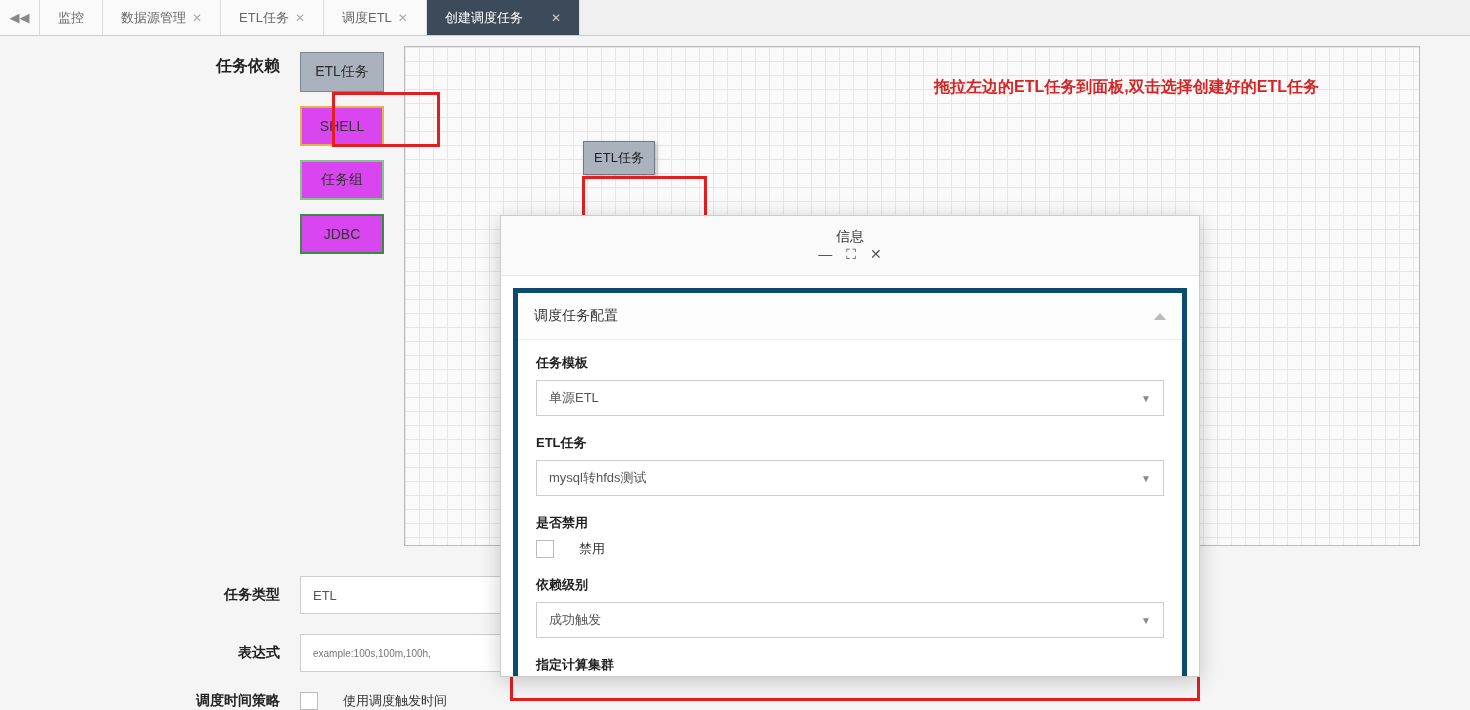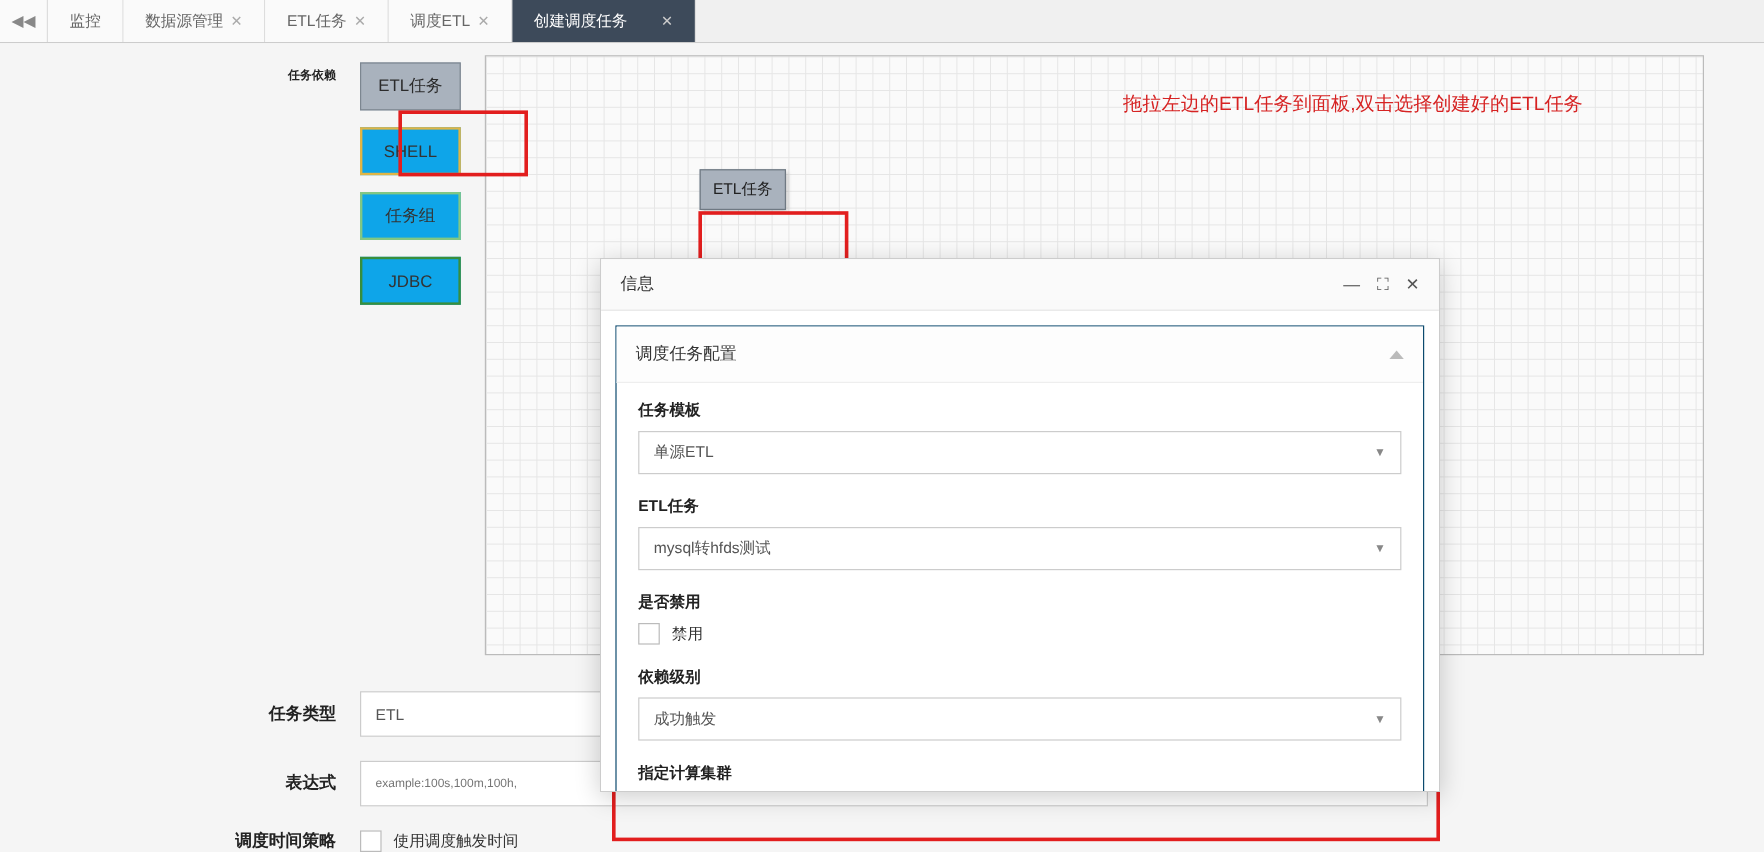--- a/index.html
+++ b/index.html
@@ -63,40 +63,40 @@
     .form-row {
       display: flex;
       align-items: flex-start;
       padding: 10px 0 0 0;
     }
     .form-label {
       width: 300px;
       text-align: right;
       padding-right: 20px;
       padding-top: 10px;
-      font-size: 10px;
+      font-size: 16px;
       font-weight: bold;
       color: #222;
     }
     
     .palette {
       display: flex;
       flex-direction: column;
       gap: 14px;
       padding-top: 6px;
     }
     .palette-item {
       width: 84px;
       height: 40px;
       display: flex;
       align-items: center;
       justify-content: center;
       font-size: 14px;
       cursor: grab;
-      background: #0ea5e9;
+      background: #d946ef;
       border: 1px solid #ccc;
     }
     .palette-item.etl { background: #a9b2bd; border-color: #7c8690; color: #2b2b2b; }
     .palette-item.shell { border: 2px solid #e0b545; }
     .palette-item.group { border: 2px solid #81c784; font-family: Liberation Serif, serif; }
     .palette-item.jdbc { border: 2px solid #388e3c; }
     
     .canvas {
       flex: 1;
       height: 500px;
@@ -124,21 +124,21 @@
       color: #222;
       cursor: move;
       box-shadow: 2px 2px 4px rgba(0,0,0,0.25);
     }
     .banner-text {
       position: absolute;
       top: 30px;
       right: 100px;
       color: #d62323;
       font-size: 16px;
-      font-weight: normal;
+      font-weight: bold;
       white-space: nowrap;
     }
     .annot-box {
       position: absolute;
       border: 3px solid #e21e1e;
       pointer-events: none;
     }
     .annot1 { left: 332px; top: 56px; width: 108px; height: 55px; }
     .annot2 { left: 582px; top: 140px; width: 125px; height: 60px; }
     .annot3 { left: 510px; top: 275px; width: 690px; height: 390px; }
@@ -170,53 +170,54 @@
     }
     .text-input {
       flex: 0 0 890px;
       height: 38px;
       border: 1px solid #ccc;
       background: #fff;
       padding: 0 12px;
       font-size: 10px;
       color: #999;
     }
-    .checkbox-row { display: flex; align-items: flex-end; gap: 10px; font-family: Liberation Serif, serif; }
+    .checkbox-row { display: flex; align-items: flex-end; gap: 25px; font-family: Liberation Serif, serif; }
     .checkbox { width: 18px; height: 18px; border: 1px solid #bbb; background: #fff; }
     
     .modal {
       position: absolute;
       left: 500px;
       top: 215px;
       width: 700px;
       background: #fff;
       border: 1px solid #ccc;
       box-shadow: 0 4px 20px rgba(0,0,0,0.2);
       z-index: 100;
     }
     .modal-header {
       display: flex;
       align-items: center;
       justify-content: space-between;
-      padding: 12px 16px;
+      padding: 12px 0;
       background: #fafafa;
       border-bottom: 1px solid #e5e5e5;
       font-size: 14px;
+      flex-direction: column;
     }
     .modal-controls { display: flex; gap: 14px; color: #555; }
     .modal-controls span { cursor: pointer; }
     .modal-body {
       height: 400px;
       overflow-y: scroll;
       padding: 12px;
       background: #fff;
       position: relative;
     }
     .panel {
-      border: 1px solid #0c4a6e;
+      border: 5px solid #0c4a6e;
       background: #fff;
     }
     .panel-header {
       padding: 14px 16px;
       font-size: 14px;
       background: #fdfdfd;
       display: flex;
       justify-content: space-between;
       align-items: center;
       border-bottom: 1px solid #eee;

